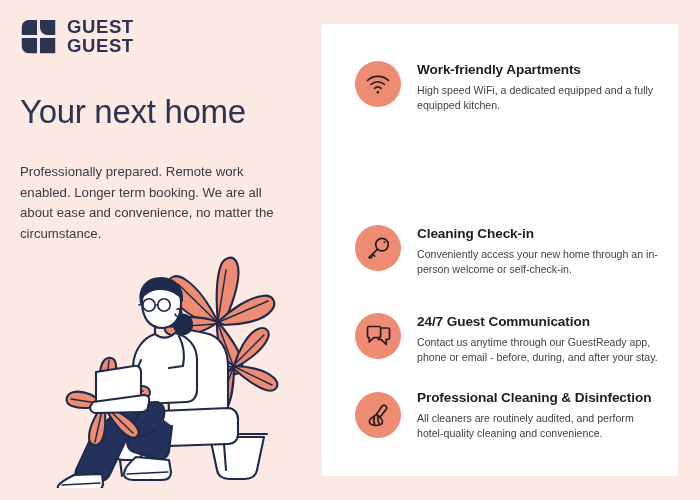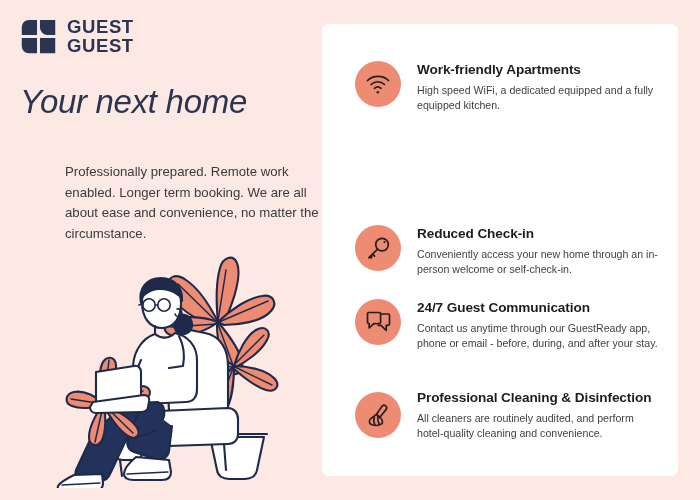--- a/index.html
+++ b/index.html
@@ -17,35 +17,35 @@
   .logo{position:absolute;left:20px;top:18px;display:flex;align-items:center;gap:10px;}
   .logo-mark{width:37px;height:37px;flex:none;}
   .logo-words{display:flex;flex-direction:column;line-height:1.0;}
   .logo-words span{
     font-family:"Liberation Sans", sans-serif;
     font-weight:bold;font-size:18.5px;letter-spacing:0.6px;
     color:#2B3552;
   }
 
   .headline{
-    position:absolute;left:20px;top:82px;width:290px;
+    position:absolute;left:20px;top:92px;width:290px;
     font-size:33px;line-height:1.22;font-weight:300;
-    color:#2B3552;letter-spacing:-0.3px;font-style:italic;
+    color:#2B3552;letter-spacing:-0.3px;
   }
   .subtitle{
     position:absolute;left:20px;top:162px;width:272px;
-    font-size:13.2px;line-height:1.56;color:#3A3A40;font-weight:400;margin-left:45px;
+    font-size:13.2px;line-height:1.56;color:#3A3A40;font-weight:400;
   }
 
   .illo{position:absolute;left:38px;top:226px;width:268px;height:262px;}
 
   
   .card{
     position:absolute;left:322px;top:24px;width:356px;height:452px;
-    background:#FFFFFF;border-radius:7px;
+    background:#FFFFFF;border-radius:1px;
   }
   .feature{position:absolute;left:33px;width:300px;display:flex;gap:16px;}
   .fi-circle{
     width:46px;height:46px;flex:none;border-radius:50%;
     background:#EE8B73;display:flex;align-items:center;justify-content:center;
   }
   .fi-text{padding-top:1px;}
   .fi-title{
     font-size:13.6px;font-weight:bold;color:#1D1D1F;
     line-height:1.25;letter-spacing:-0.1px;white-space:nowrap;
@@ -227,26 +227,26 @@
       <div class="fi-circle">
         <svg width="25" height="25" viewBox="0 0 25 25" fill="none" stroke="#241F20" stroke-width="1.7" stroke-linecap="round" stroke-linejoin="round">
           <circle cx="16" cy="8.6" r="6.3"></circle>
           <circle cx="18.4" cy="6.1" r="1.05" fill="#241F20" stroke="none"></circle>
           <path d="M11.6 13.1 L3.1 21.6"></path>
           <path d="M3.1 21.6 L5.6 21.6 L5.6 19.1"></path>
           <path d="M6.6 18.1 L8.6 20.1"></path>
         </svg>
       </div>
       <div class="fi-text">
-        <div class="fi-title">Reduced Check-in</div>
+        <div class="fi-title">Cleaning Check-in</div>
         <div class="fi-desc">Conveniently access your new home through an in-person welcome or self-check-in.</div>
       </div>
     </div>
 
-    <div class="feature" style="top:275px;">
+    <div class="feature" style="top:289px;">
       <div class="fi-circle">
         <svg width="25" height="23" viewBox="0 0 25 23" fill="none" stroke="#241F20" stroke-width="1.7" stroke-linejoin="round">
           <path d="M11.5 3 H22.2 A1.3 1.3 0 0 1 23.5 4.3 V13 A1.3 1.3 0 0 1 22.2 14.3 H20.2 V19.5 L15 14.3 H11.5"></path>
           <path d="M2.8 1.5 H13.3 A1.3 1.3 0 0 1 14.6 2.8 V11.3 A1.3 1.3 0 0 1 13.3 12.6 H7.8 L3.2 17 V12.6 H2.8 A1.3 1.3 0 0 1 1.5 11.3 V2.8 A1.3 1.3 0 0 1 2.8 1.5 Z" fill="#EE8B73"></path>
         </svg>
       </div>
       <div class="fi-text">
         <div class="fi-title">24/7 Guest Communication</div>
         <div class="fi-desc">Contact us anytime through our GuestReady app, phone or email - before, during, and after your stay.</div>
       </div>

